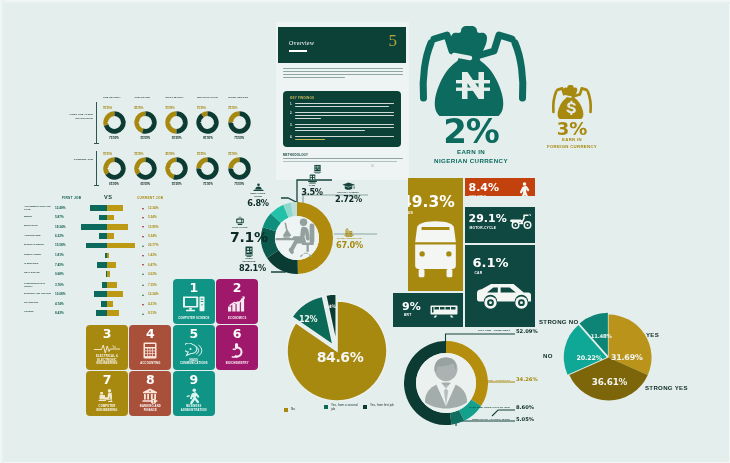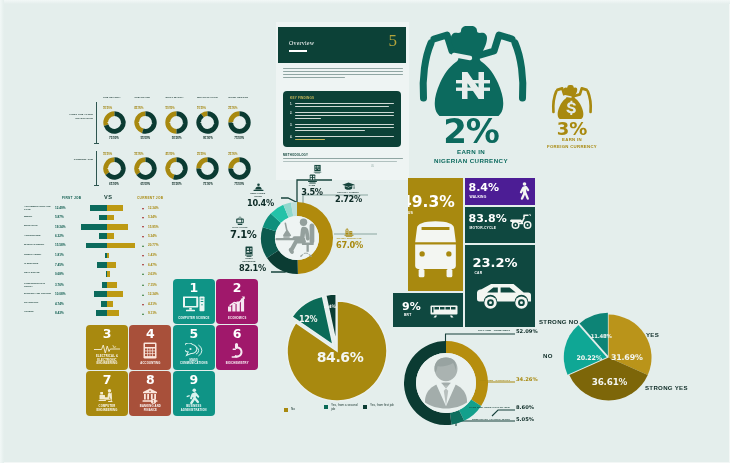--- a/index.html
+++ b/index.html
@@ -220,52 +220,52 @@
         </g>
         <g fill="#0f4840">
             <rect x="9" y="6" width="9" height="5"></rect>
             <rect x="20" y="6" width="9" height="5"></rect>
             <rect x="31" y="6" width="9" height="5"></rect>
             <rect x="42" y="6" width="9" height="5"></rect>
             <rect x="4" y="6" width="3" height="11"></rect>
           </g>
       </svg>
     </div>
-    <div class="tcell" style="left:56.5px;top:0;width:70.5px;height:27px;background:#4c1d95">
+    <div class="tcell" style="left:56.5px;top:0;width:70.5px;height:18px;background:#c2410c">
       <div class="tpct" style="left:4px;top:4px;font-size:11px">8.4%</div>
       <div class="tlab" style="left:5px;top:17px;font-size:3.3px">WALKING</div>
       <svg style="position:absolute;right:5px;top:4px;width:12px;height:19px" viewBox="0 0 24 38">
         <g fill="#f3f6f2">
           <circle cx="13" cy="4" r="3.6"></circle>
           <path d="M12 9 c-2 0 -3.3 1 -4 2.5 l-4 8 c-.6 1.3 0 2.6 1.2 3.1 c1.2 .5 2.5 0 3 -1.2 l2 -4 l0 5 l-4.4 10 c-.5 1.3 .2 2.6 1.4 3 c1.2 .4 2.5 -.2 3 -1.5 l3.8 -8.6 l3.4 8.8 c.5 1.3 1.8 1.9 3 1.4 c1.2 -.5 1.8 -1.8 1.3 -3 l-5.2 -12.6 l0 -6 l2 3.5 c.6 1.1 2 1.5 3 .8 c1 -.7 1.3 -2 .6 -3 l-4 -6 c-.8 -1.2 -2 -1.7 -3.4 -1.7 z"></path>
         </g>
       </svg>
     </div>
     <div class="tcell" style="left:56.5px;top:29px;width:70.5px;height:36px;background:#0f4840">
-      <div class="tpct" style="left:4px;top:6px;font-size:11px">83.8%</div>
+      <div class="tpct" style="left:4px;top:6px;font-size:11px">29.1%</div>
       <div class="tlab" style="left:5px;top:19px;font-size:3.3px">MOTOR-CYCLE</div>
       <svg style="position:absolute;right:2px;top:6px;width:24px;height:17px" viewBox="0 0 48 34">
         <g fill="#f3f6f2">
           <path d="M29 3 h10 v3 h-6.5 l-1.5 3 h-3 z"></path>
           <path d="M40.5 2.5 l1.6 -1 l2 3.5 l-1.6 1 z"></path>
           <path d="M4 13 h18 c2.6 0 4 1 4 3 v2 h-20 c-2.6 0 -4 -1 -4 -3 z"></path>
           <path d="M29 9 h3.4 l-6.4 13 h-3.6 z"></path>
           <path d="M11 19 h17 v3.4 h-17 z"></path>
           <path d="M6 18 h8 v3 h-8 z"></path>
         </g>
         <circle cx="13" cy="24" r="8" fill="#f3f6f2"></circle>
           <circle cx="13" cy="24" r="5" fill="#0f4840"></circle>
           <circle cx="13" cy="24" r="1.8" fill="#f3f6f2"></circle>
         <circle cx="37" cy="24" r="8" fill="#f3f6f2"></circle>
           <circle cx="37" cy="24" r="5" fill="#0f4840"></circle>
           <circle cx="37" cy="24" r="1.8" fill="#f3f6f2"></circle>
       </svg>
     </div>
     <div class="tcell" style="left:56.5px;top:67px;width:70.5px;height:82px;background:#0f4840">
-      <div class="tpct" style="left:8px;top:11px;font-size:13px">23.2%</div>
+      <div class="tpct" style="left:8px;top:11px;font-size:13px">6.1%</div>
       <div class="tlab" style="left:10px;top:26px;font-size:3.3px">CAR</div>
       <svg style="position:absolute;left:12px;top:36px;width:54px;height:32px" viewBox="0 0 96 56">
         <g fill="#f3f6f2">
           <path d="M25 5 h40 l18 15 h8 a5 5 0 0 1 5 5 v11 h-5 a12 12 0 0 0 -24 0 h-31 a12 12 0 0 0 -24 0 h-8 a4 4 0 0 1 -4 -4 v-11 a6 6 0 0 1 4 -6 l4 -1 z M29 11 l-11 9 h19 v-9 z M42 11 v9 h27 l-11 -9 z"></path>
         </g>
         <circle cx="24" cy="38" r="11" fill="#f3f6f2"></circle>
           <circle cx="24" cy="38" r="6" fill="#0f4840"></circle>
           <circle cx="24" cy="38" r="2.6" fill="#f3f6f2"></circle>
         <circle cx="79" cy="38" r="11" fill="#f3f6f2"></circle>
           <circle cx="79" cy="38" r="6" fill="#0f4840"></circle>
@@ -343,35 +343,35 @@
 
   <div class="abs wd-lab" style="left:247px;top:183px;width:22px;color:#0d2b26">
     <svg class="ic" width="11" height="9" viewBox="0 0 22 18">
       <g fill="#16443c">
           <circle cx="11" cy="3.4" r="2.6"></circle>
       <path d="M4.5 13 c0 -3.4 2.9 -6 6.5 -6 c3.6 0 6.5 2.6 6.5 6 z"></path>
       <rect x="1" y="13.6" width="20" height="2.2" rx=".7"></rect>
         </g>
     </svg>
     <span class="nm">EMPLOYER'S HOUSE</span>
-    <span class="pc" style="font-size:8.2px">10.4%</span>
+    <span class="pc" style="font-size:8.2px">6.8%</span>
   </div>
 
   <div class="abs wd-lab" style="left:230px;top:216px;width:20px;color:#0d2b26">
     <svg class="ic" width="10" height="10" viewBox="0 0 20 20">
       <path d="M9.6 1.4 L7 5 M10.4 1.4 L13 5" stroke="#16443c" stroke-width="1.2" fill="none"></path>
       <g fill="#16443c">
           <rect x="2.5" y="5.2" width="15" height="9.5" rx="1.6"></rect>
       <rect x="5.5" y="15.6" width="9" height="2.4" rx=".6"></rect>
         </g>
       <rect x="4.6" y="7.3" width="8" height="5.3" fill="#dfe9e7"></rect>
       <rect x="14" y="7.3" width="1.6" height="5.3" fill="#dfe9e7"></rect>
     </svg>
     <span class="nm">SHOP / KIOSK</span>
-    <span class="pc" style="font-size:10px">7.1%</span>
+    <span class="pc" style="font-size:14px">7.1%</span>
   </div>
 
   <div class="abs wd-lab" style="left:239px;top:246px;width:20px;color:#0d2b26">
     <svg class="ic" width="8" height="11" viewBox="0 0 16 22">
       <g fill="#16443c">
           <rect x="1" y="1" width="14" height="15" rx="1"></rect>
         </g>
       <g fill="#dfe9e7">
           <circle cx="6" cy="6" r="2.2"></circle>
           <path d="M2.8 13 c0 -2 1.5 -3.4 3.2 -3.4 c1.7 0 3.2 1.4 3.2 3.4 z"></path>

